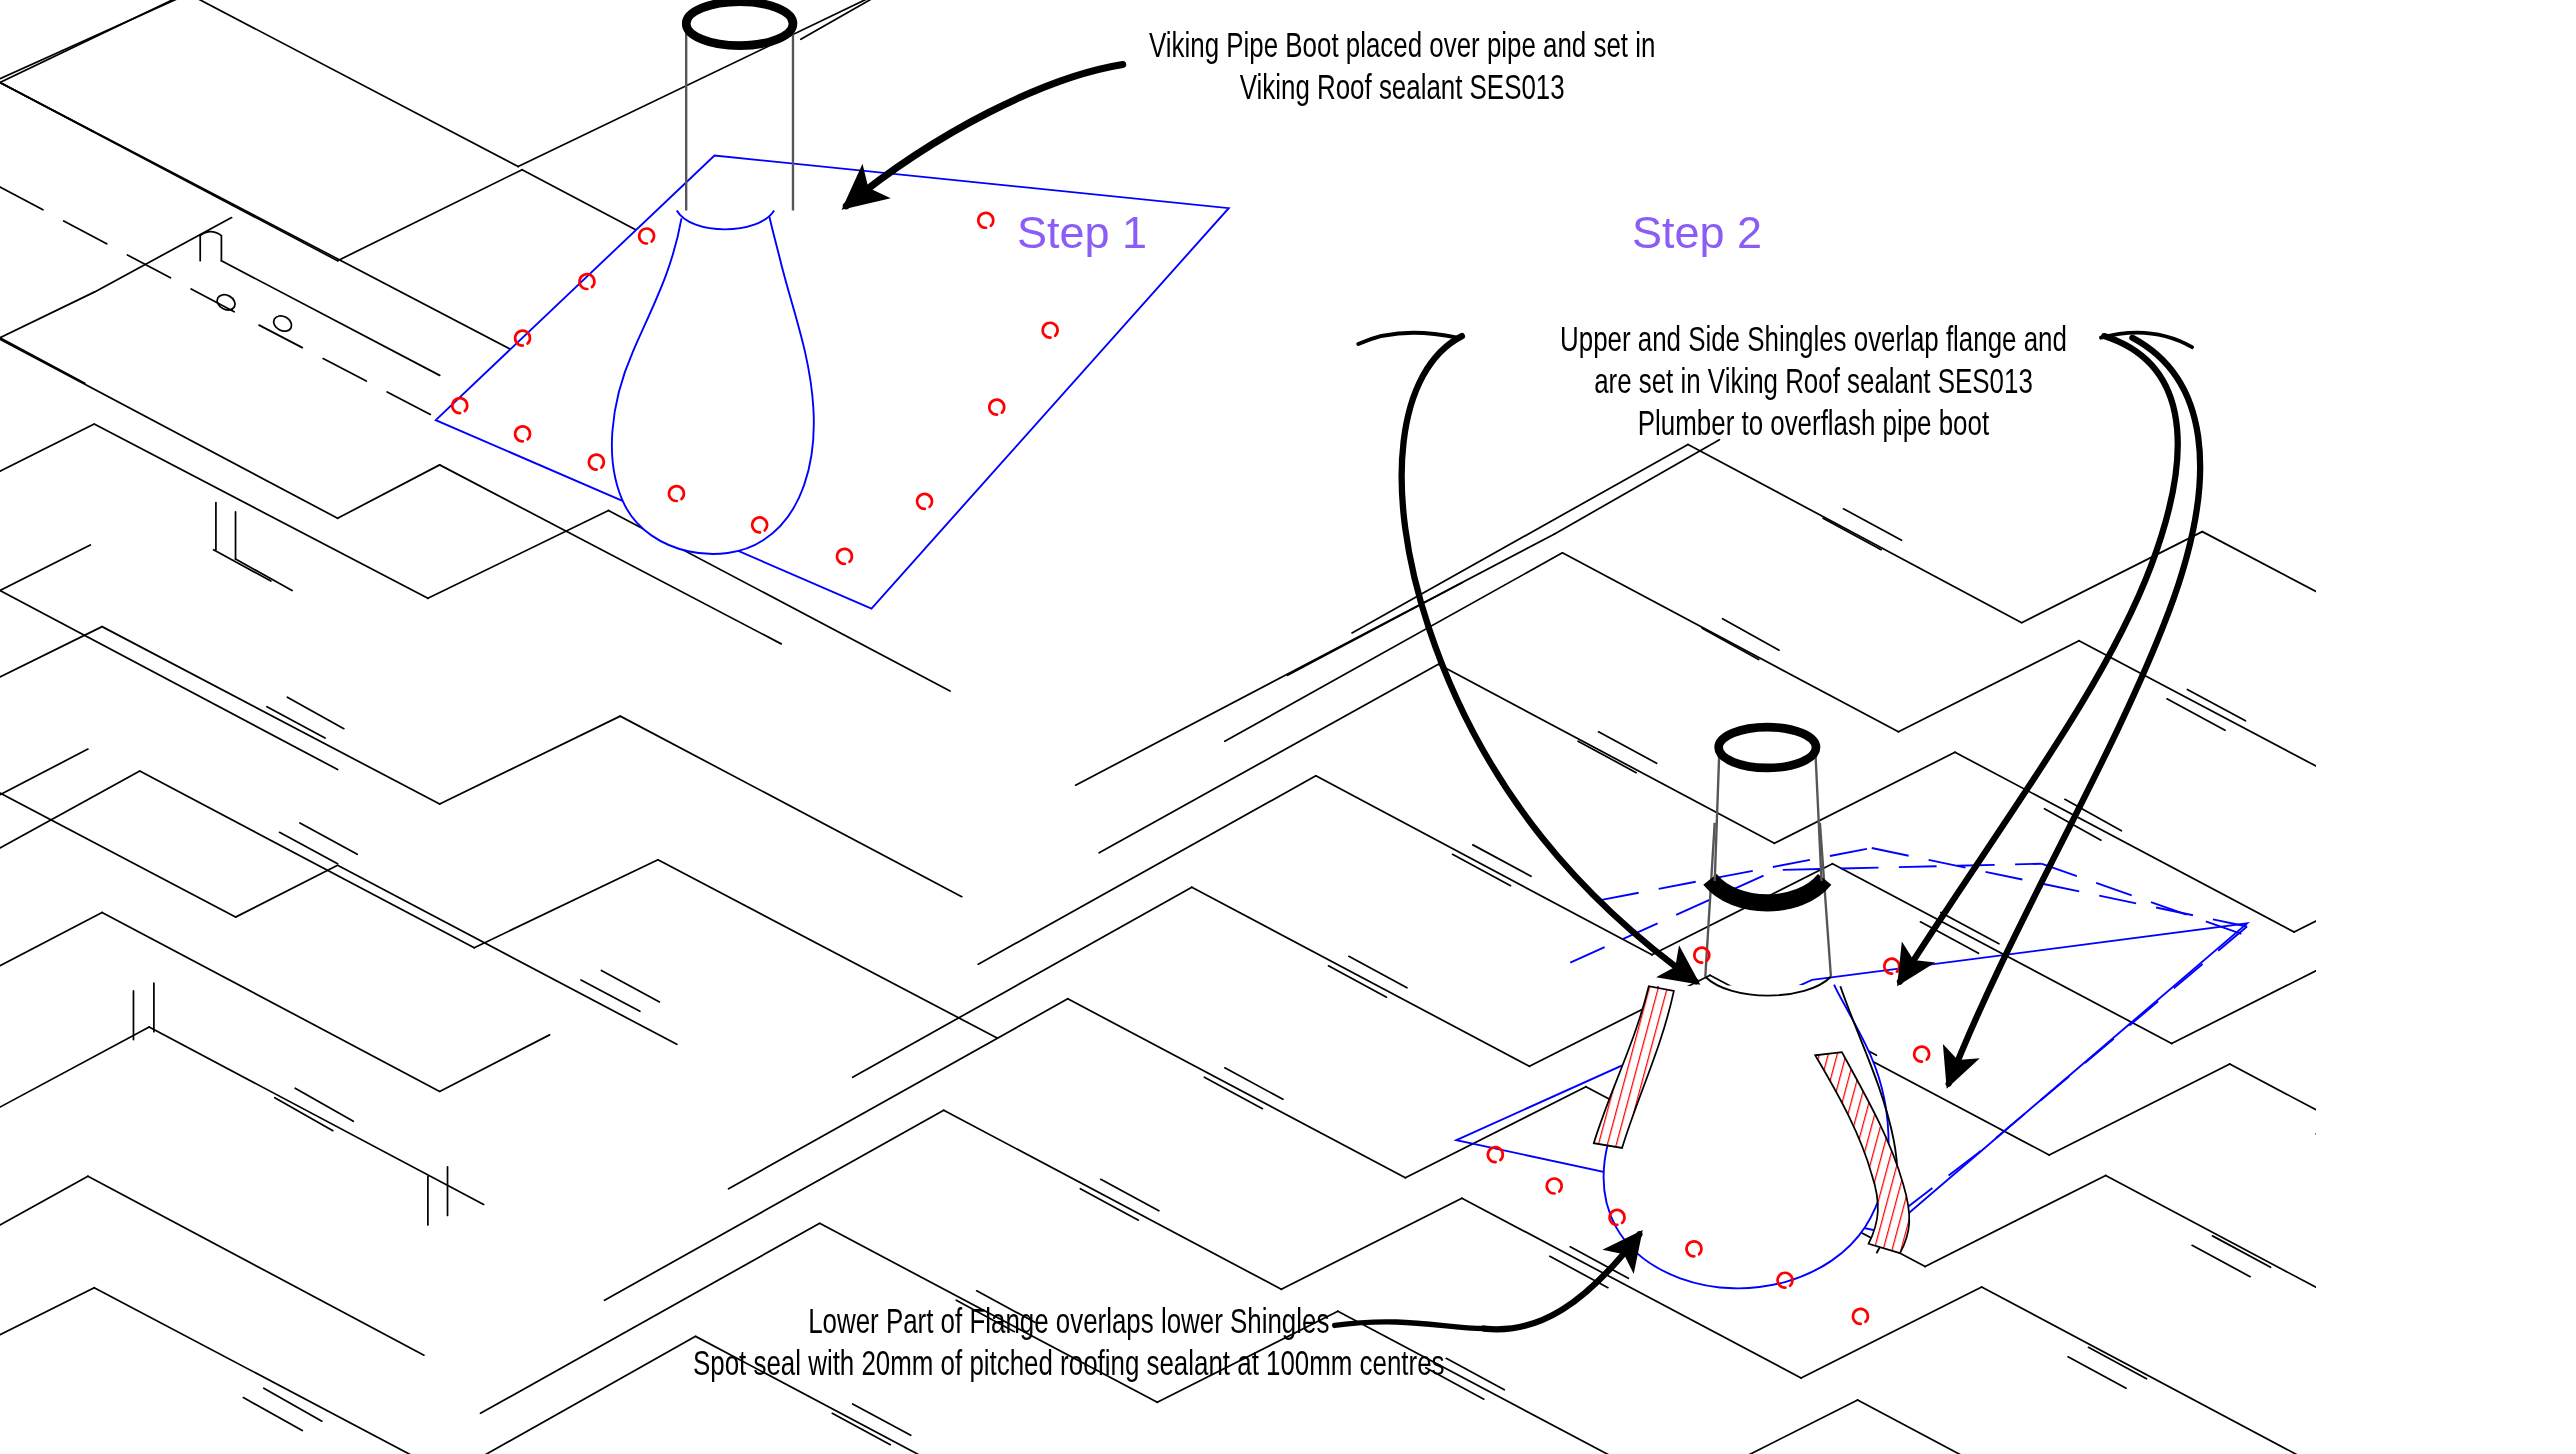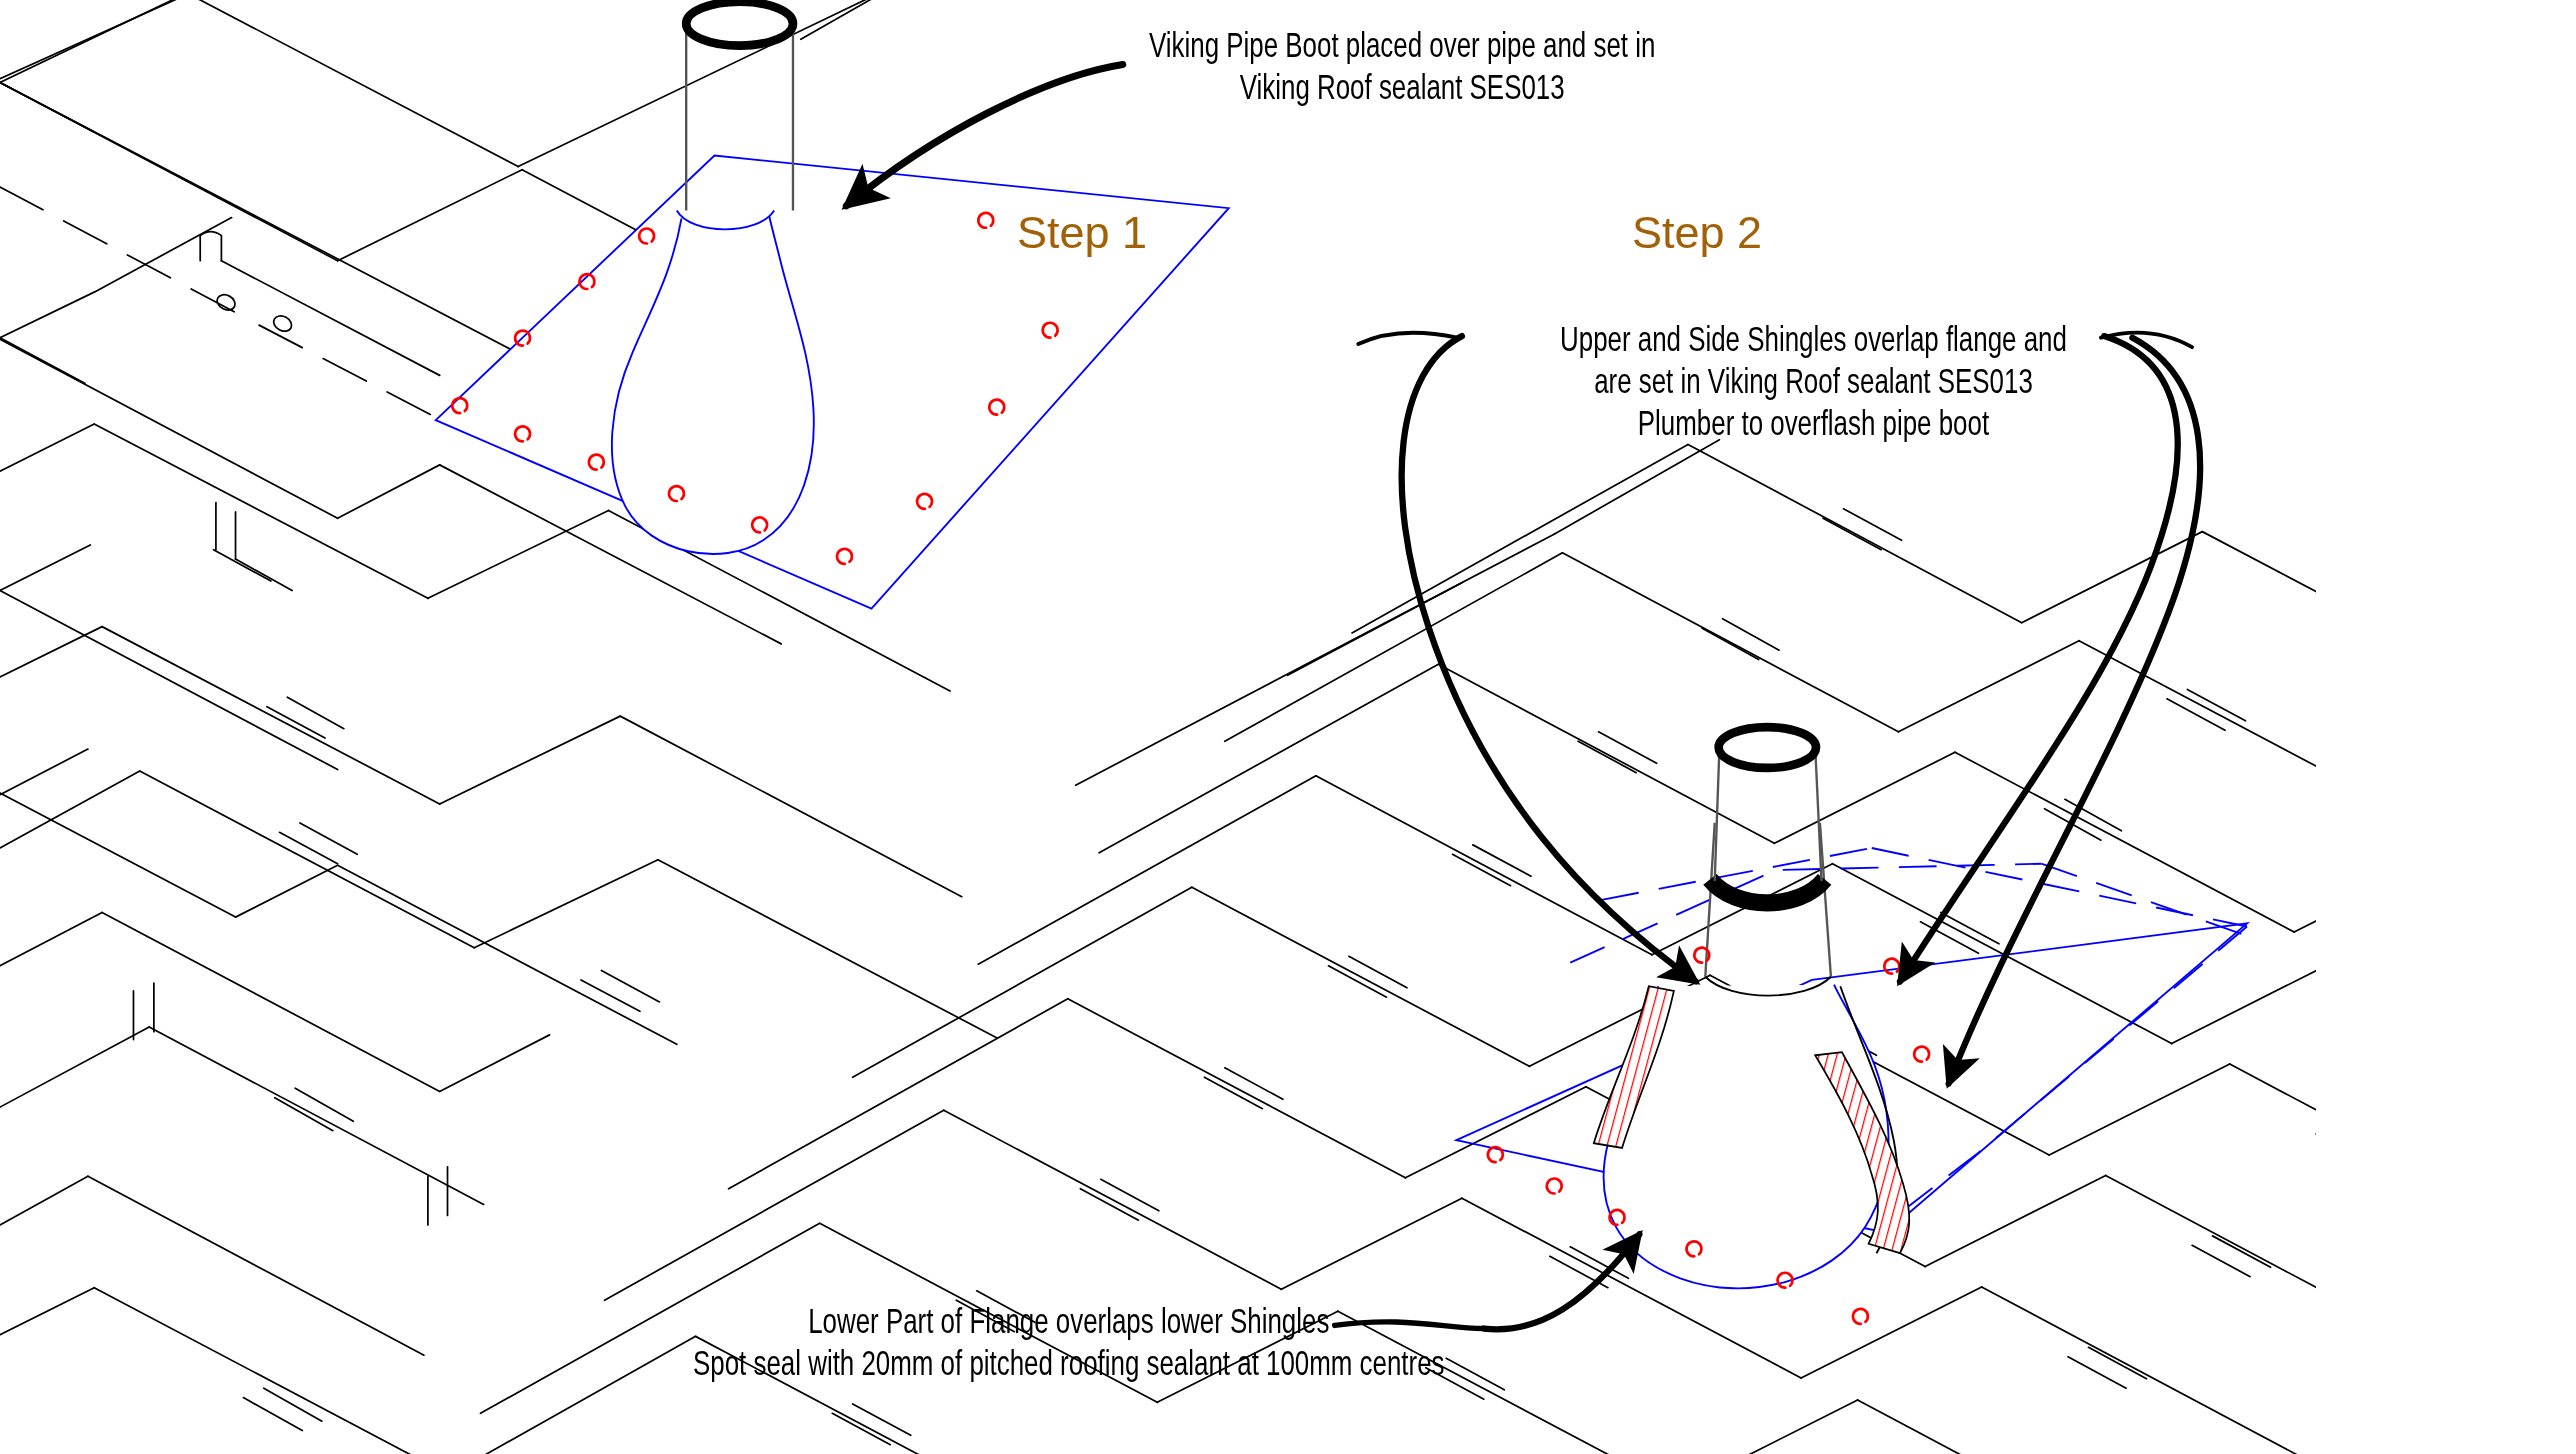--- a/index.html
+++ b/index.html
@@ -37,21 +37,21 @@
     white-space: nowrap;
     transform: scaleX(0.74);
     letter-spacing: 0px;
   }
   .note .ln { display: block; }
   .note.center { text-align: center; transform-origin: center top; }
   .note.left   { text-align: left;   transform-origin: left top; }
 
   .steplabel {
     position: absolute;
-    color: #a16207;
+    color: #8b5cf6;
     font-family: "Liberation Sans", "DejaVu Sans", sans-serif;
     font-size: 45px;
     line-height: 45px;
     font-weight: 400;
     white-space: nowrap;
   }
   
   #note-step1 { left: 1149px; top: 23.6px; }
   #note-step1 .ln:nth-child(1) { text-align: left; }
   #note-step1 .ln:nth-child(2) { text-align: center; }

